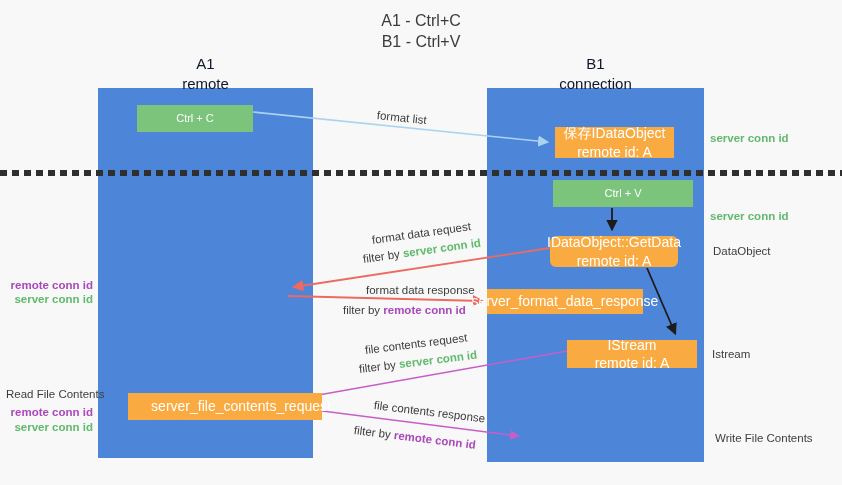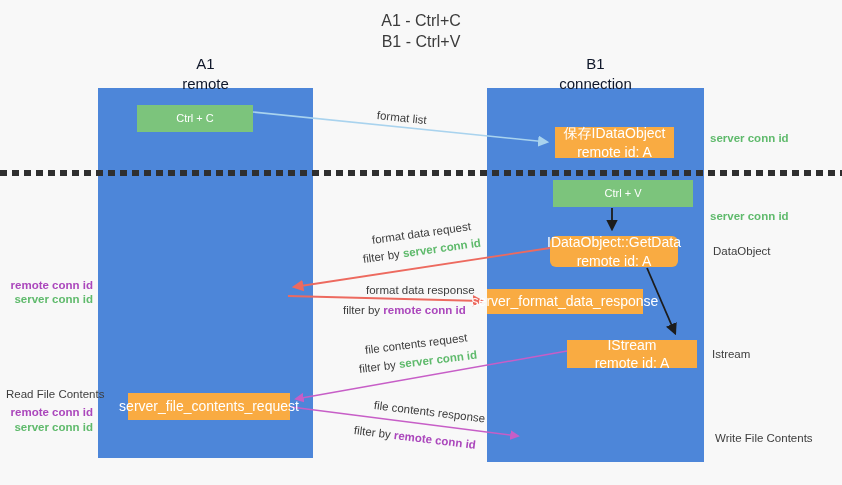--- a/index.html
+++ b/index.html
@@ -31,21 +31,21 @@
   }
   .box.green  { background:var(--box-green,#7cc47c); font-size:11px; }
   .box.orange { background:var(--box-orange,#f9ab42); }
   .b-ctrl-c    { left:137px; top:105px; width:116px; height:27px; }
   .b-save-obj  { left:555px; top:127px; width:119px; height:31px; }
   .b-ctrl-v    { left:553px; top:180px; width:140px; height:27px; }
   .b-getdata   { left:550px; top:236px; width:128px; height:31px;border-radius:6px; }
   .b-fmt-req   { left:131px; top:277px; width:156px; height:26px; }
   .b-fmt-resp  { left:487px; top:289px; width:156px; height:25px; }
   .b-istream   { left:567px; top:340px; width:130px; height:28px; }
-  .b-file-req  { left:128px; top:393px; width:162px; height:27px; }
+  .b-file-req  { left:128px; top:393px; width:162px; height:27px;padding-left:32px; }
   .b-file-resp { left:523px; top:426px; width:162px; height:26px; }
   .lbl { position:absolute; z-index:6; font-size:11.5px; color:#3d3d3d; white-space:nowrap; }
   .lbl .green, .lbl.green { color:var(--text-green,#5fba6c); font-weight:bold; }
   .lbl .purple, .lbl.purple { color:var(--text-purple,#ab47bc); font-weight:bold; }
   .ralign { left:0; width:93px; text-align:right; }
 </style>
 </head>
 <body>
 
 <div class="canvas">

